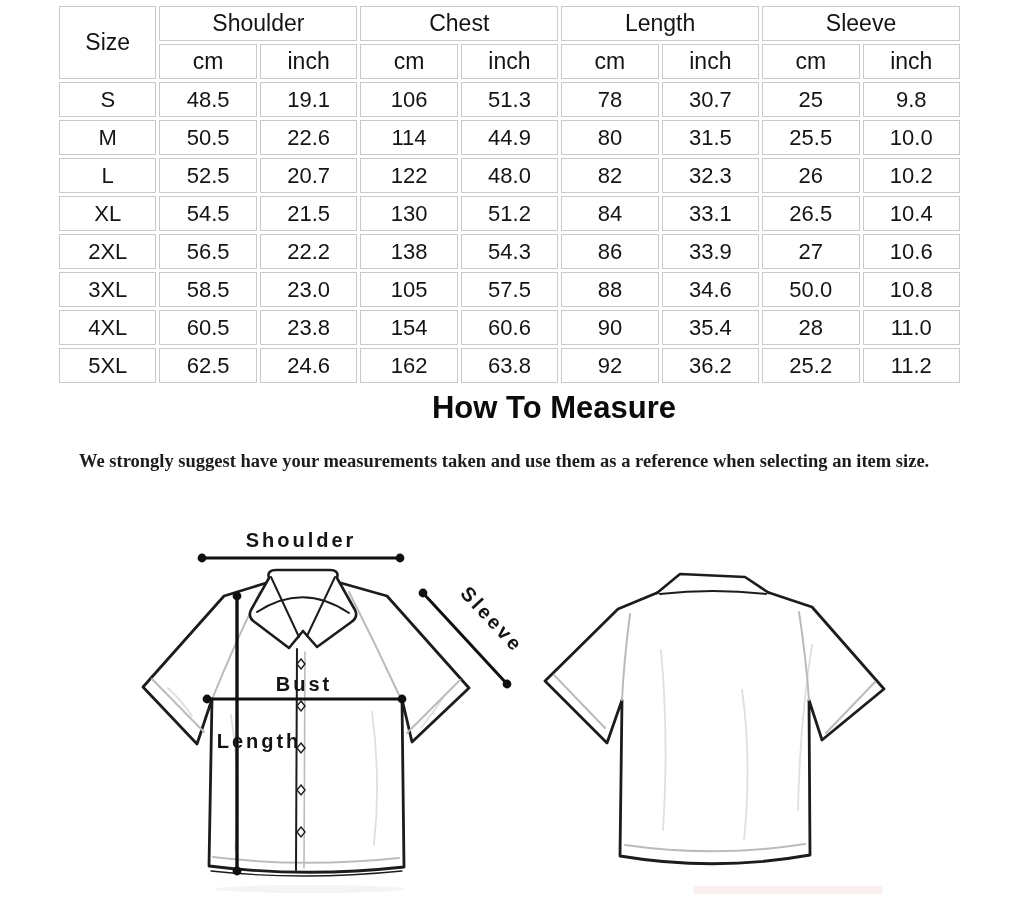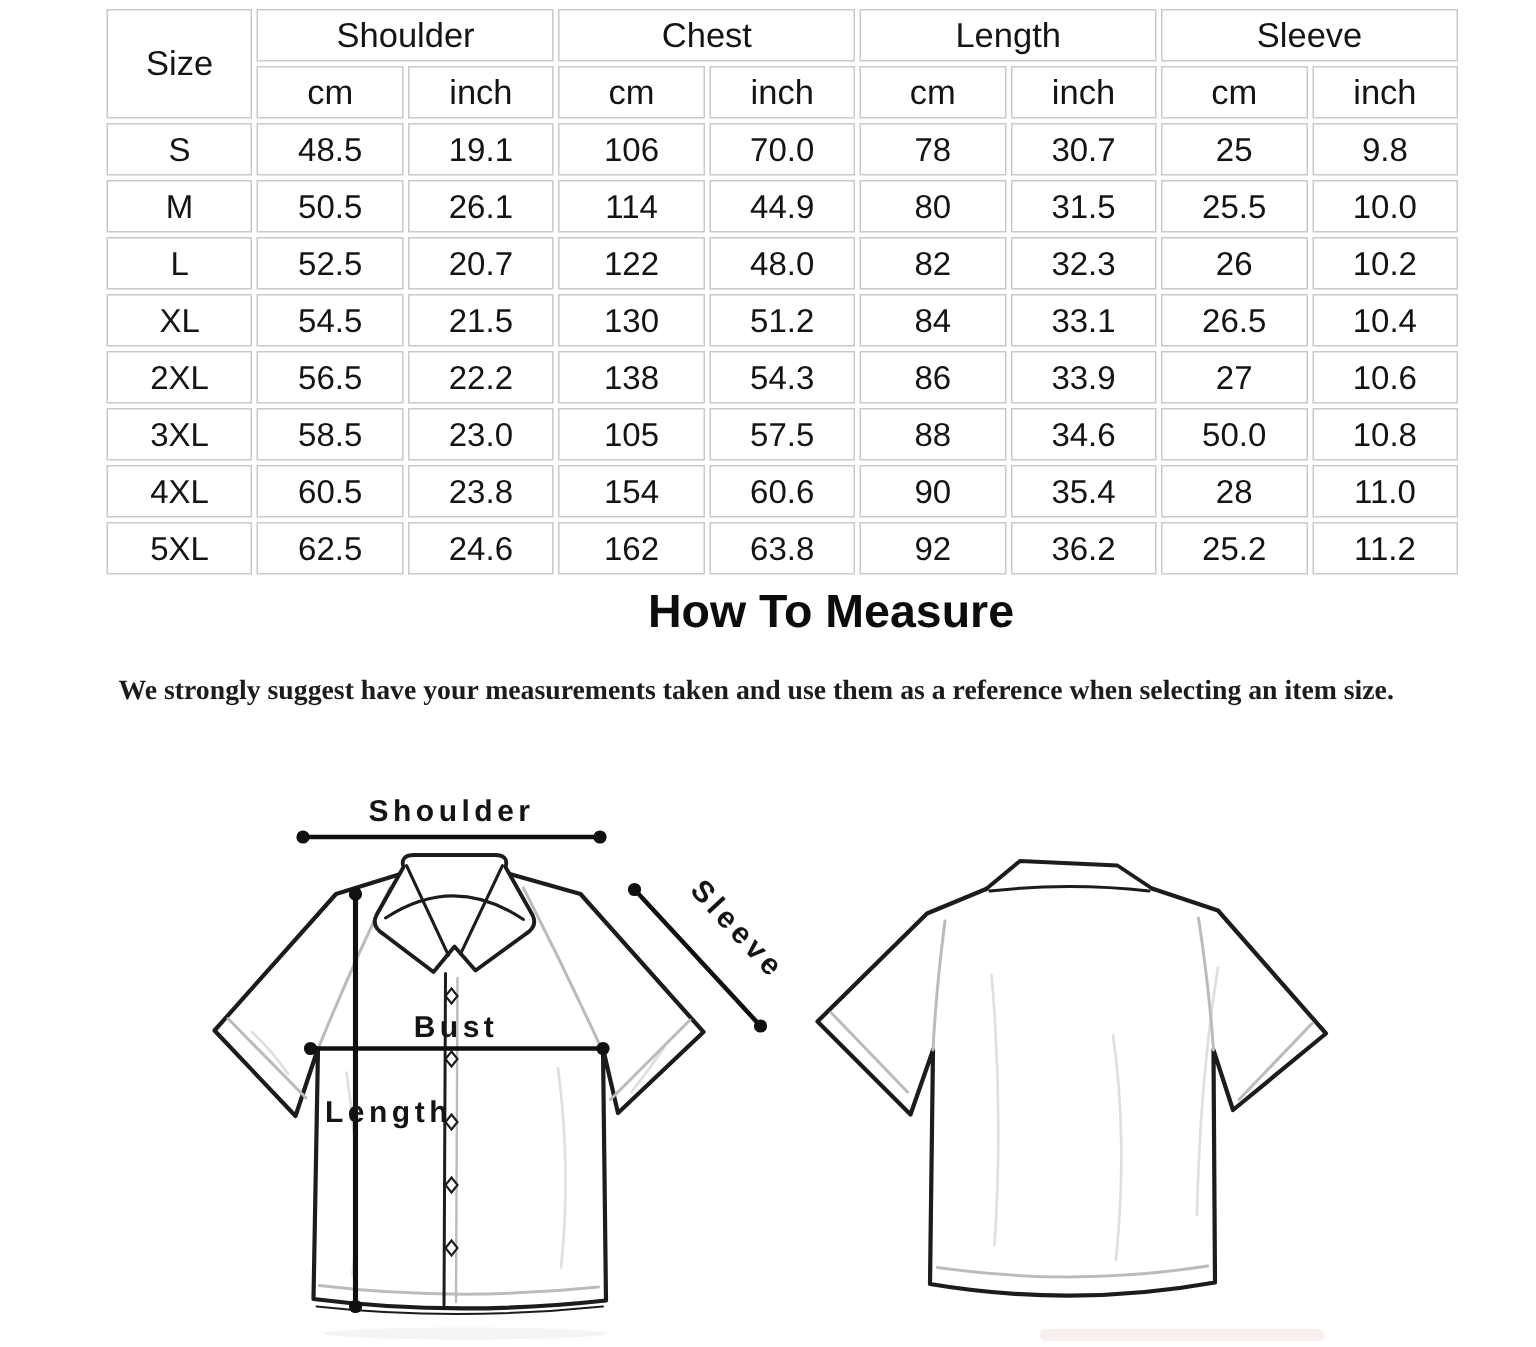--- a/index.html
+++ b/index.html
@@ -2,21 +2,21 @@
 <html><head>
 <meta charset="utf-8">
 <style>
   html,body{margin:0;padding:0;}
   body{
     width:1024px;height:898px;position:relative;background:#ffffff;
     font-family:"Liberation Sans",sans-serif;overflow:hidden;
   }
   
   table.size-chart{
-    position:absolute;left:68px;top:3px;width:907px;
+    position:absolute;left:56px;top:3px;width:907px;
     border-collapse:separate;border-spacing:3px;table-layout:fixed;
   }
   table.size-chart th,table.size-chart td{
     border:1px solid #c7cacc;background:#fff;text-align:center;vertical-align:middle;
     font-weight:normal;color:#141414;height:33px;padding:0;font-size:22px;line-height:1;
   }
   table.size-chart thead th{font-size:23px;}
   
   .title{
     position:absolute;top:390px;left:0;width:1024px;margin:0;text-align:center;
@@ -67,30 +67,30 @@
         <th>cm</th>
         <th>inch</th>
       </tr>
     </thead>
     <tbody>
       <tr>
         <td>S</td>
         <td>48.5</td>
         <td>19.1</td>
         <td>106</td>
-        <td>70.0</td>
+        <td>51.3</td>
         <td>78</td>
         <td>30.7</td>
         <td>25</td>
         <td>9.8</td>
       </tr>
       <tr>
         <td>M</td>
         <td>50.5</td>
-        <td>26.1</td>
+        <td>22.6</td>
         <td>114</td>
         <td>44.9</td>
         <td>80</td>
         <td>31.5</td>
         <td>25.5</td>
         <td>10.0</td>
       </tr>
       <tr>
         <td>L</td>
         <td>52.5</td>

